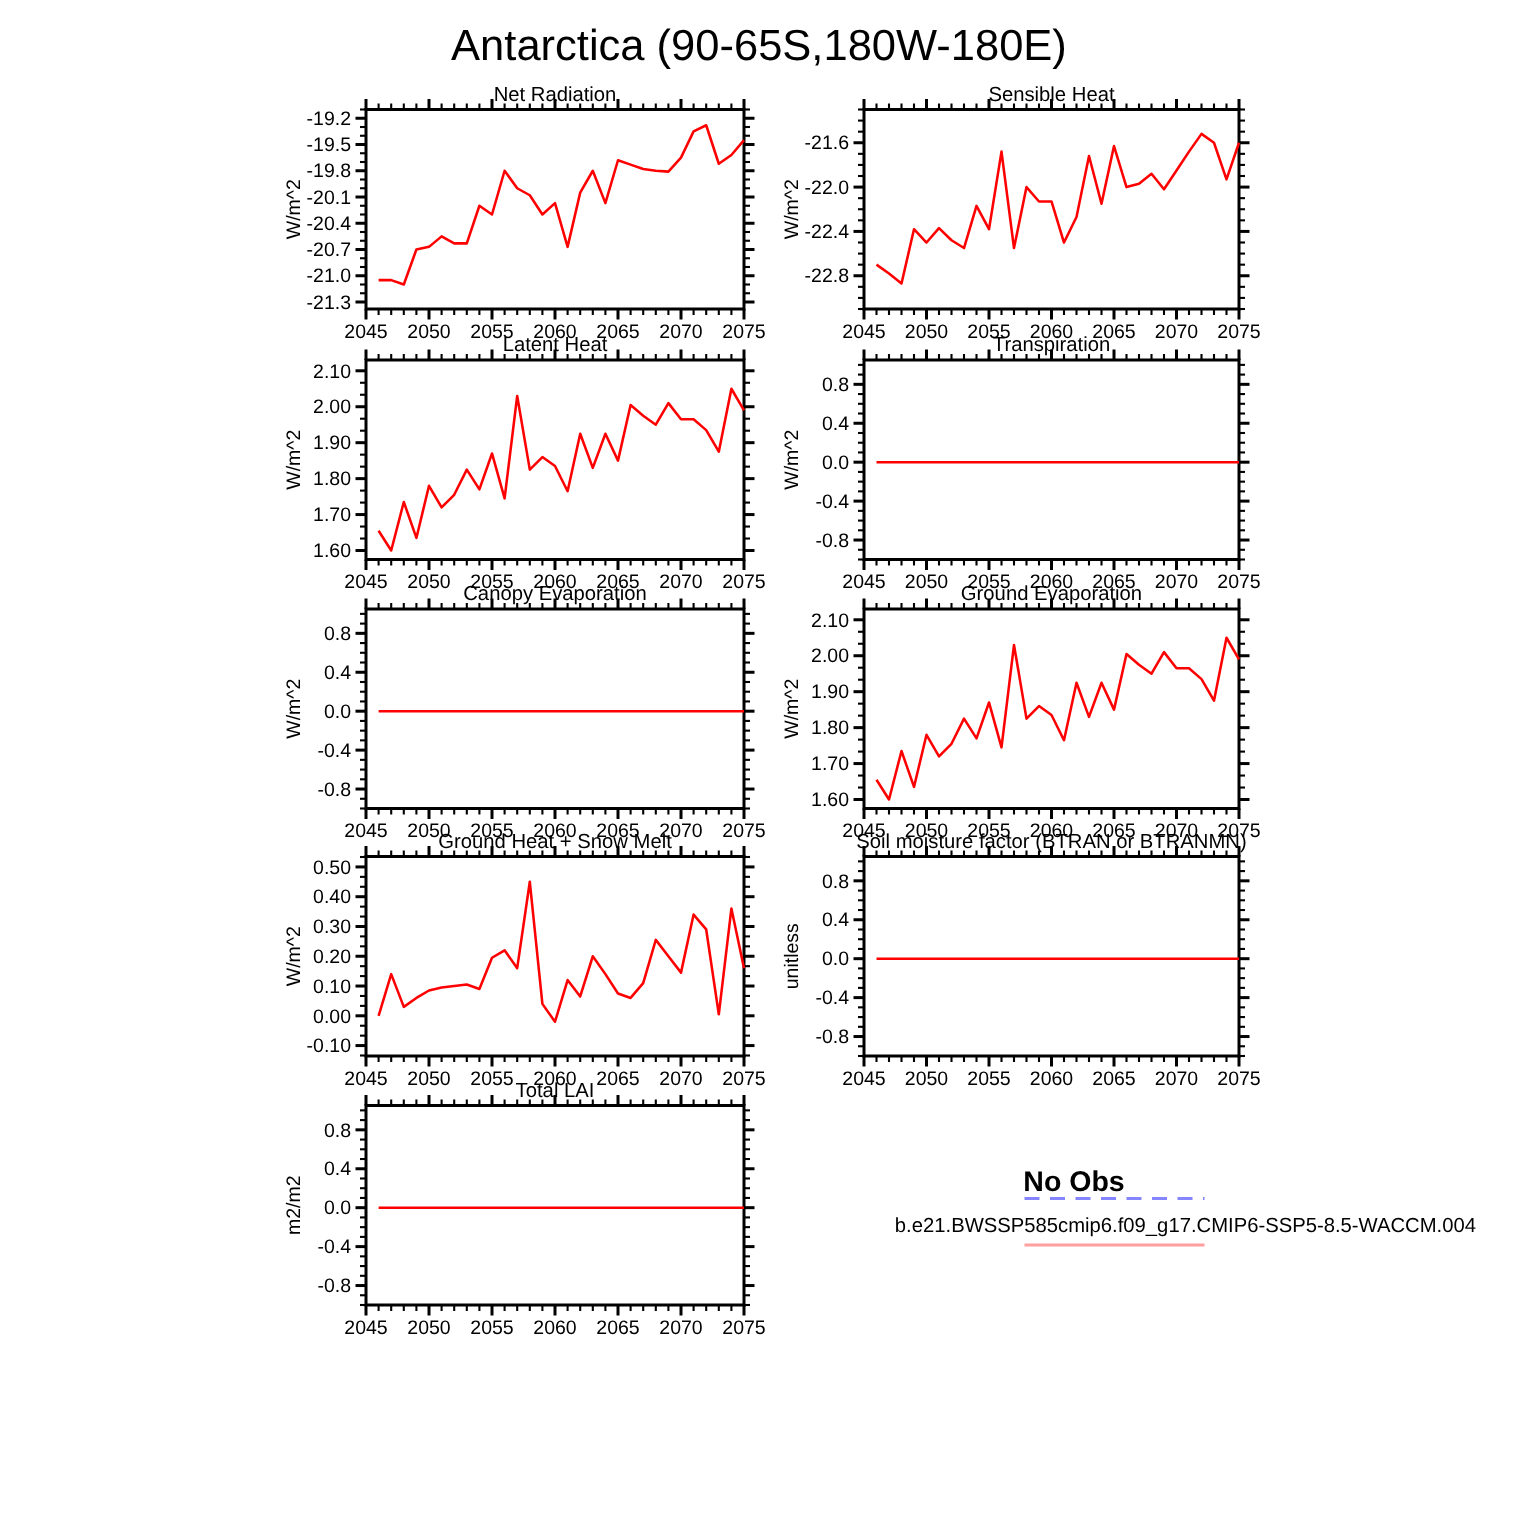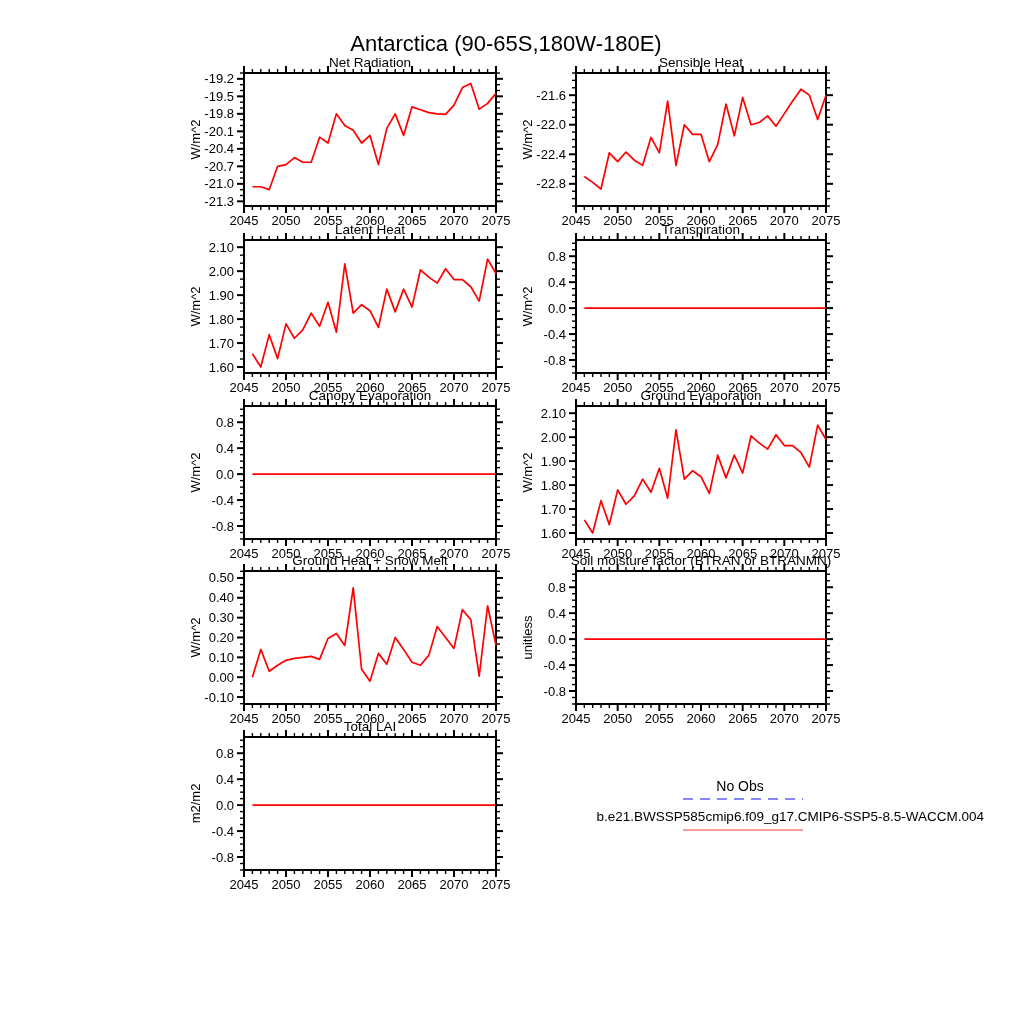--- a/index.html
+++ b/index.html
@@ -1,21 +1,21 @@
 <!DOCTYPE html>
 <html><head>
 <meta charset="utf-8">
 <style>
   html,body{margin:0;padding:0;background:#fff;}
   .figure{position:relative;width:1024px;height:1024px;background:#ffffff;overflow:hidden;
           font-family:"Liberation Sans","DejaVu Sans",sans-serif;color:#000;}
   .figure-title{position:absolute;left:256px;top:15px;width:500px;text-align:center;
-                font-size:22px;letter-spacing:0px;white-space:nowrap;margin-top:16px;}
+                font-size:29px;letter-spacing:0px;white-space:nowrap;}
   #plots{position:absolute;left:0;top:0;}
-  .legend-noobs{position:absolute;left:680px;top:778px;width:120px;text-align:center;font-size:14px;}
+  .legend-noobs{position:absolute;left:656px;top:778px;width:120px;text-align:center;font-size:19px;font-weight:bold;}
   .legend-model{position:absolute;left:504px;top:809px;width:480px;text-align:right;
                 font-size:13.5px;white-space:nowrap;}
 </style>
 </head>
 <body>
 
 <div class="figure">
   <div class="figure-title">Antarctica (90-65S,180W-180E)</div>
   <svg id="plots" width="1024" height="1024" viewBox="0 0 1024 1024" xmlns="http://www.w3.org/2000/svg">
       <g>

